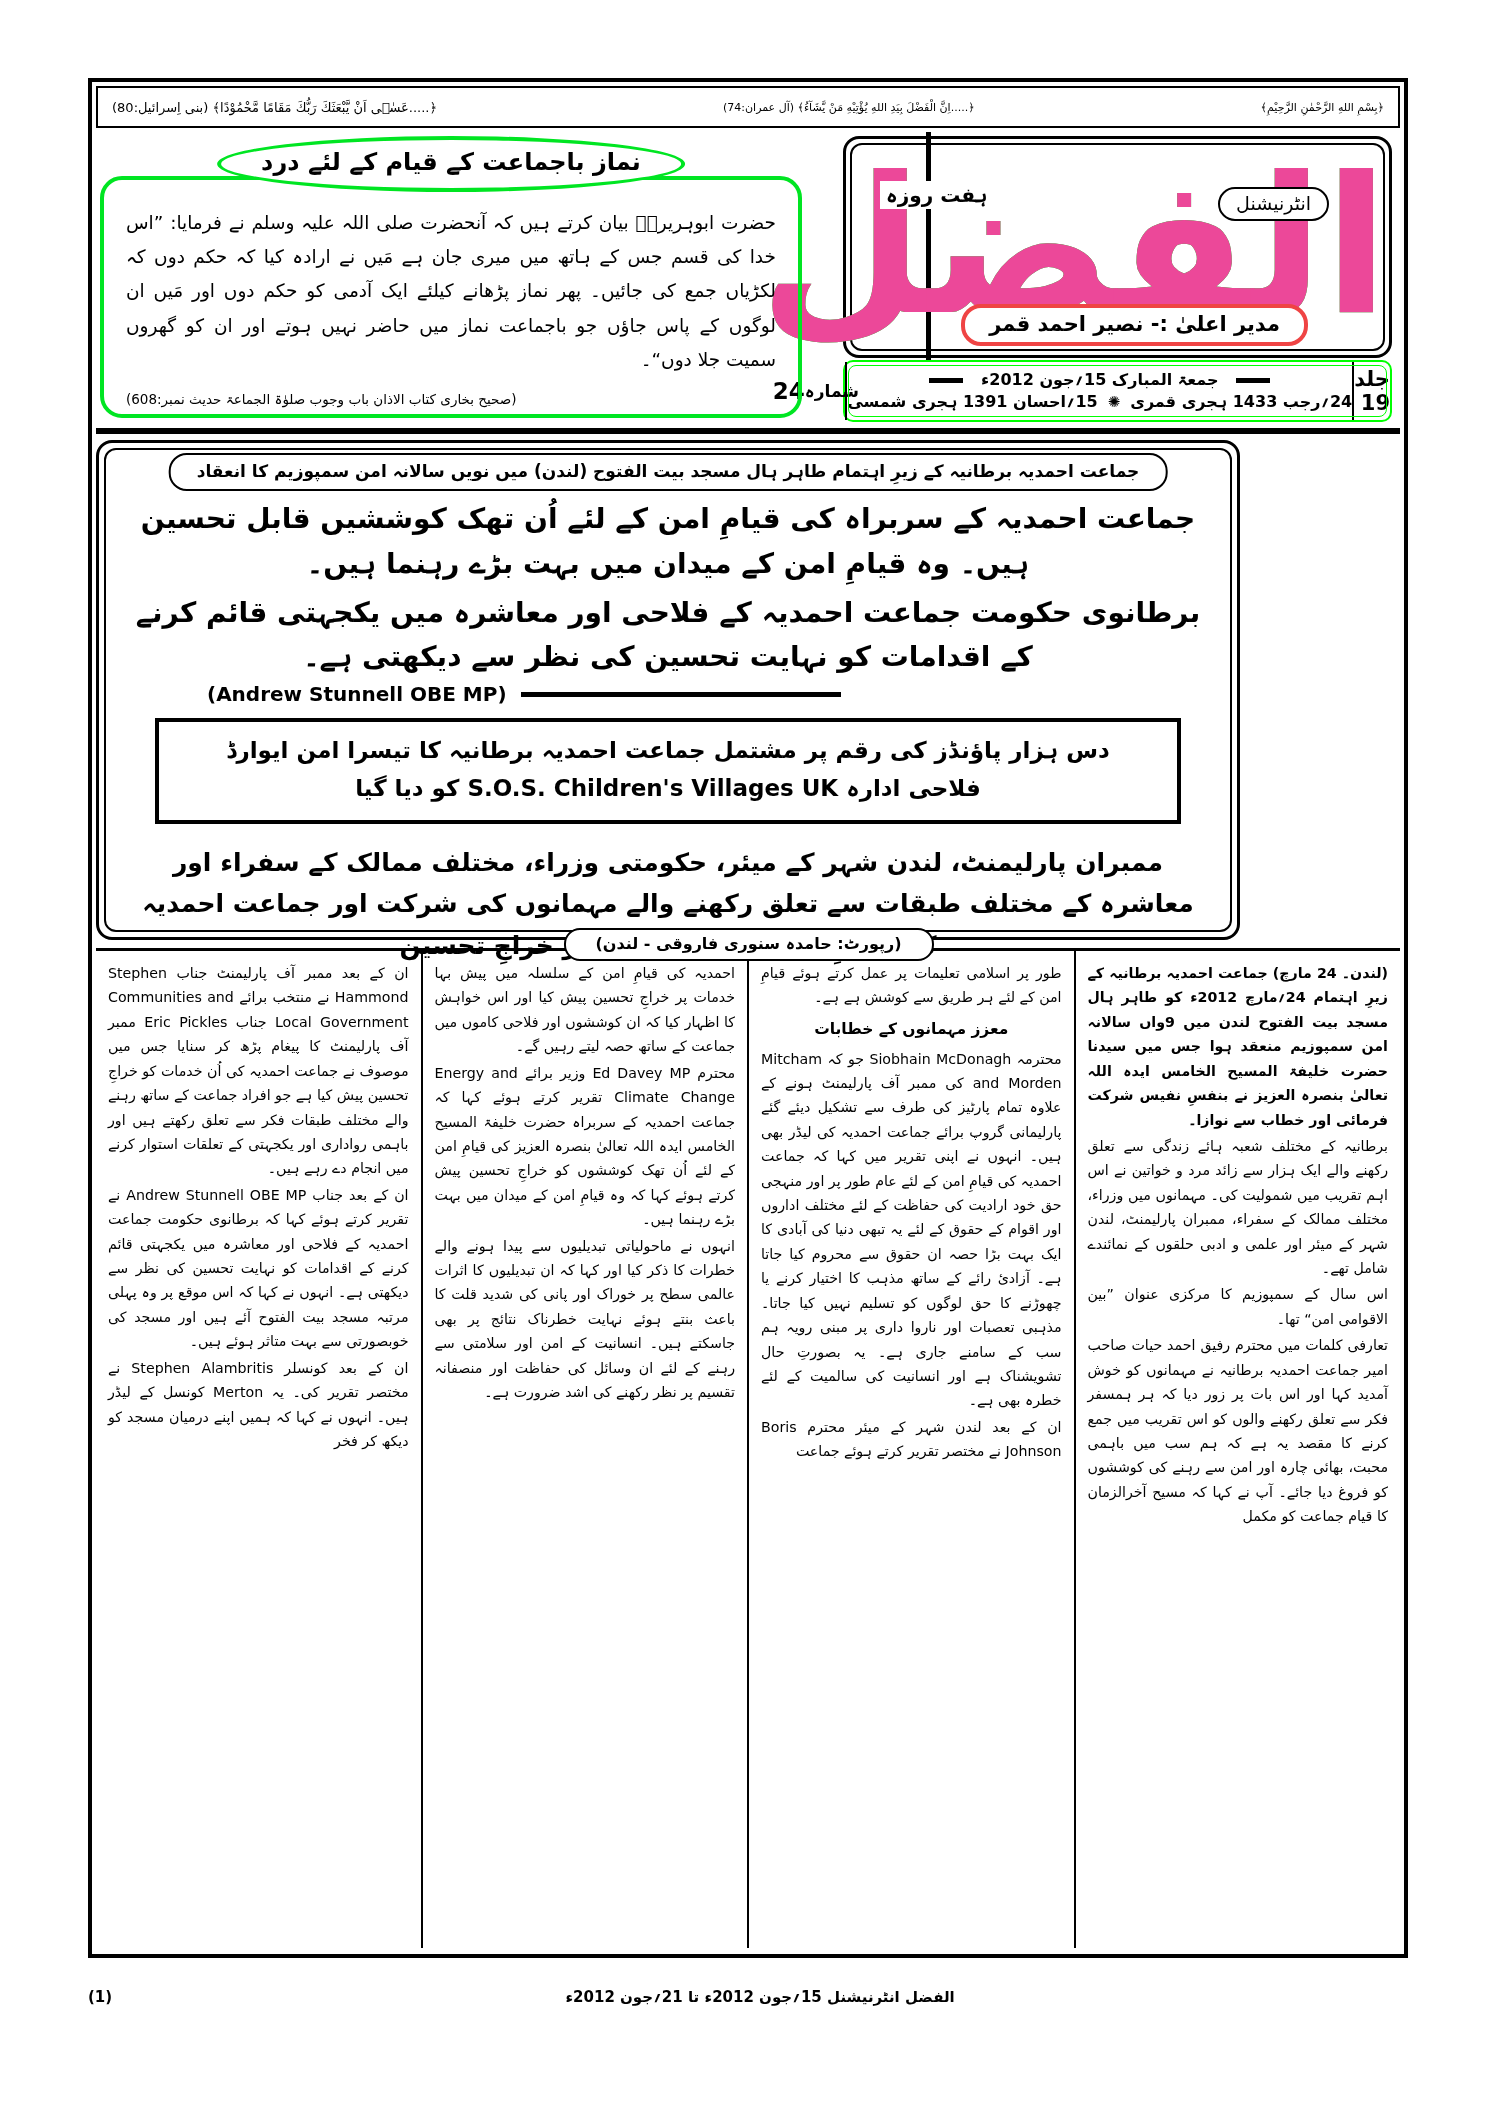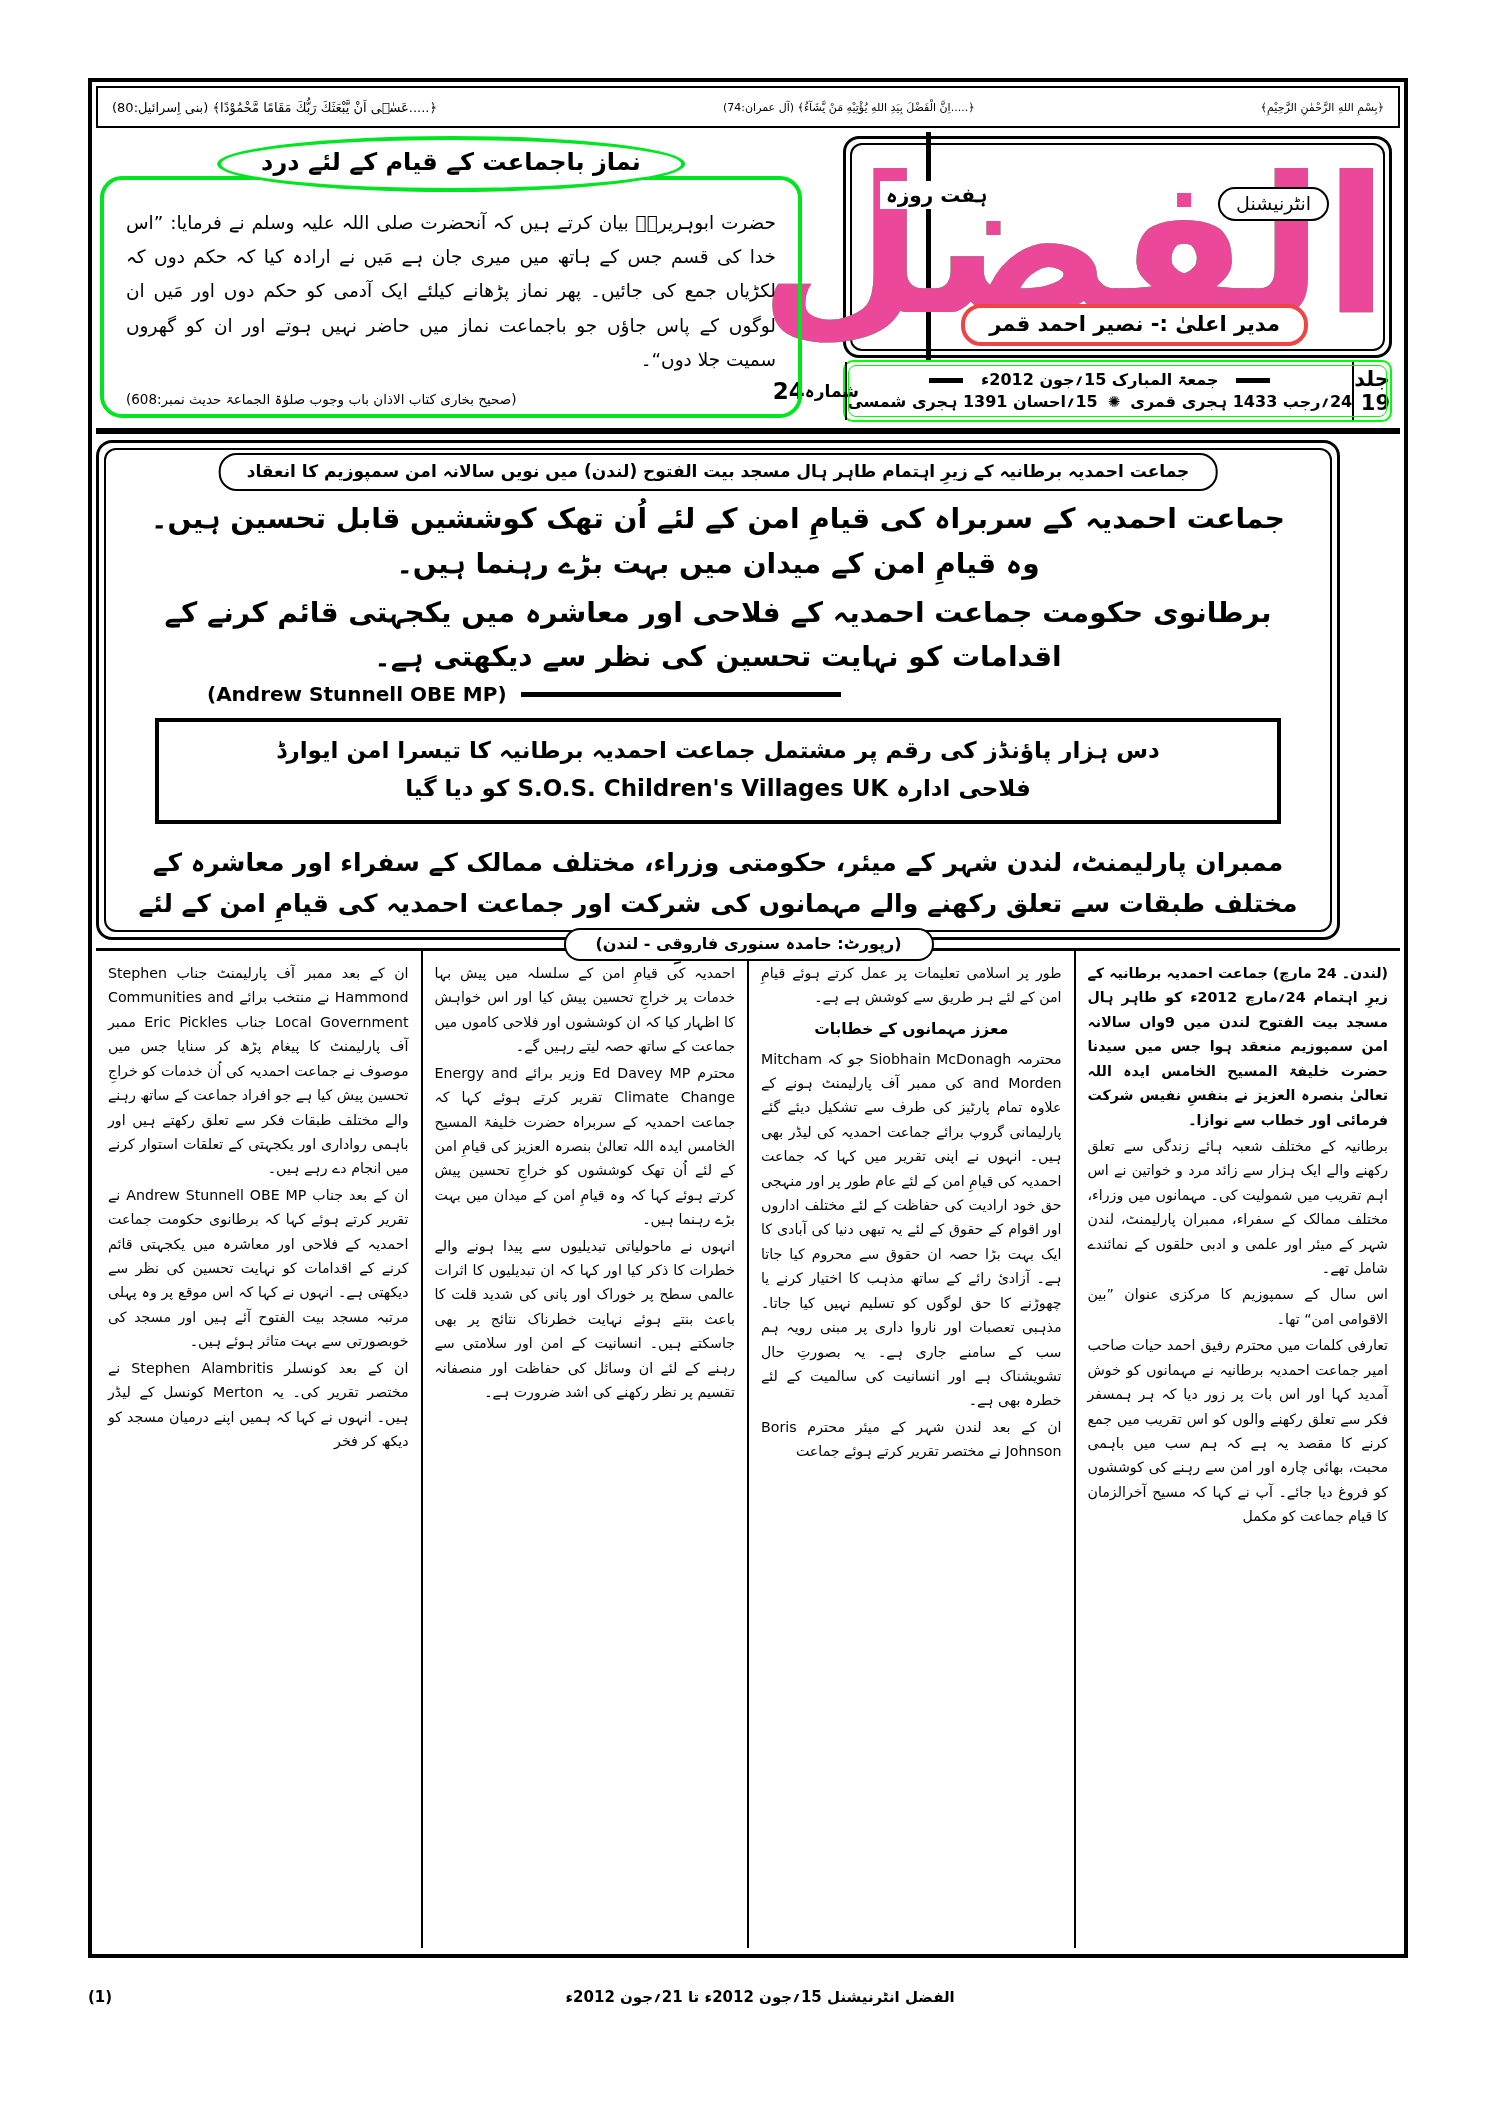--- a/index.html
+++ b/index.html
@@ -262,21 +262,21 @@
     width: 1304px;
     height: 6px;
     background: #000;
   }
 
   
   .headline-box {
     position: absolute;
     left: 96px;
     top: 440px;
-    width: 1244px;
+    width: 1144px;
     height: 500px;
     border: 3px solid #000;
     border-radius: 16px;
     box-sizing: border-box;
     background: #fff;
     direction: rtl;
   }
   .headline-box::before {
     content: "";
     position: absolute;

